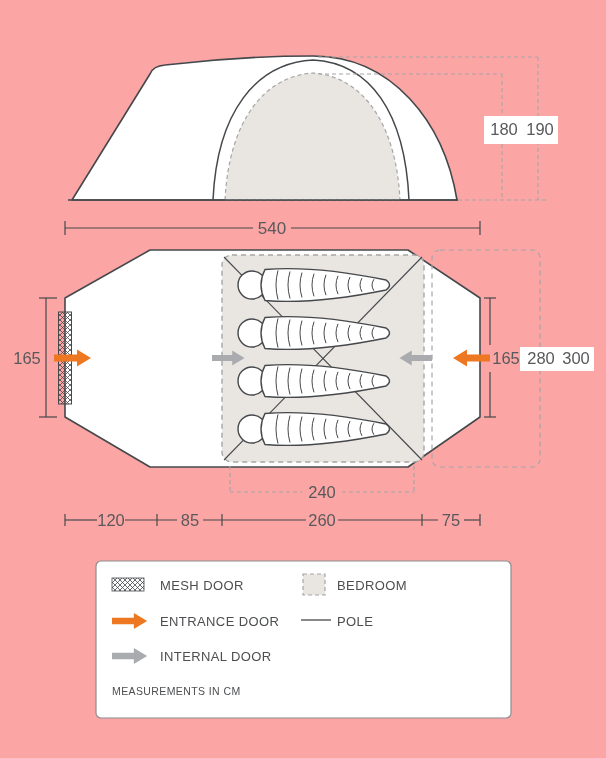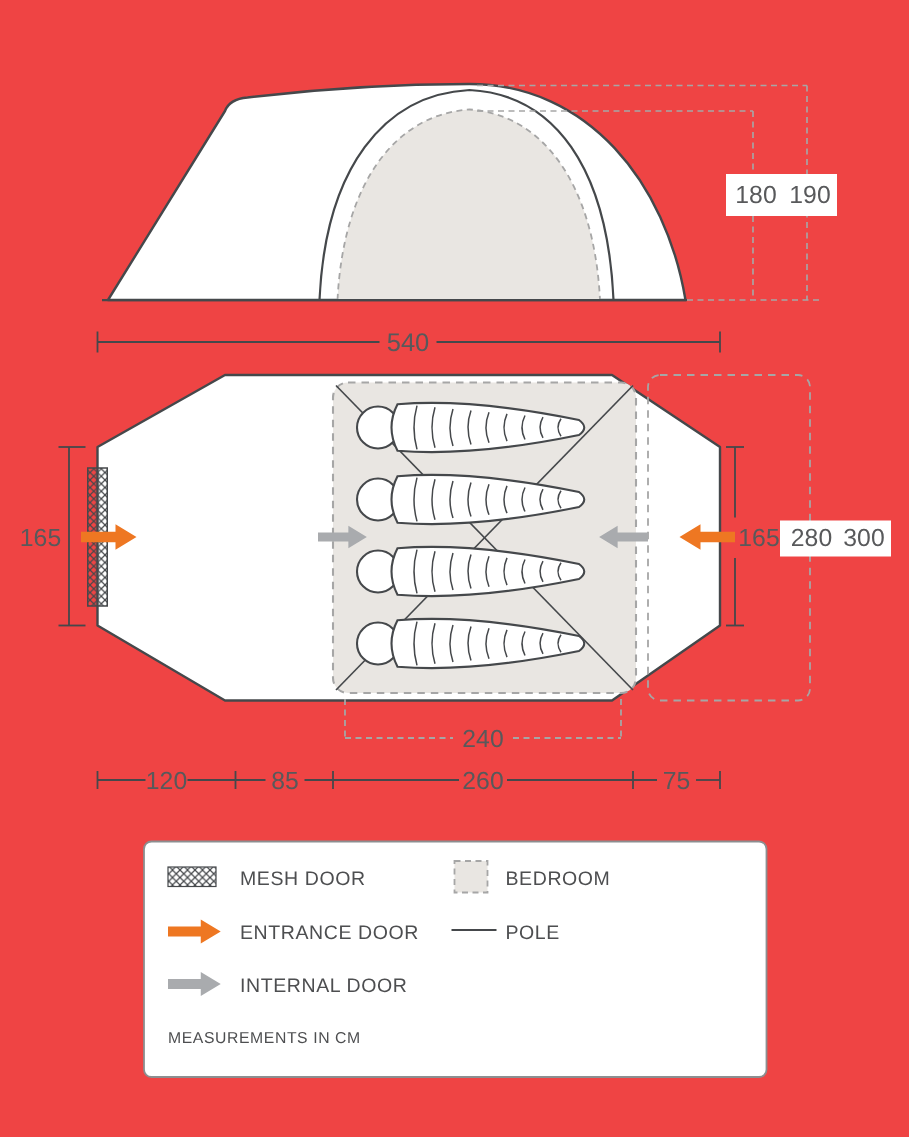--- a/index.html
+++ b/index.html
@@ -1,17 +1,17 @@
 <!DOCTYPE html>
 <html><head>
 <meta charset="utf-8">
 <style>
   html,body{margin:0;padding:0;background:#ffffff;}
   .page{
-    width:606px;height:758px;position:relative;background:#ef4444;
+    width:606px;height:758px;position:relative;background:#fca5a5;
     font-family:"Liberation Sans", sans-serif;
   }
   svg{display:block;}
   text{
     font-family:"Liberation Sans", sans-serif;
     fill:#58595b;
   }
   .dim{font-size:16.5px;}
   .dim-big{font-size:17px;}
   .legend-label{font-size:13px;letter-spacing:.4px;fill:#4d4e50;}

